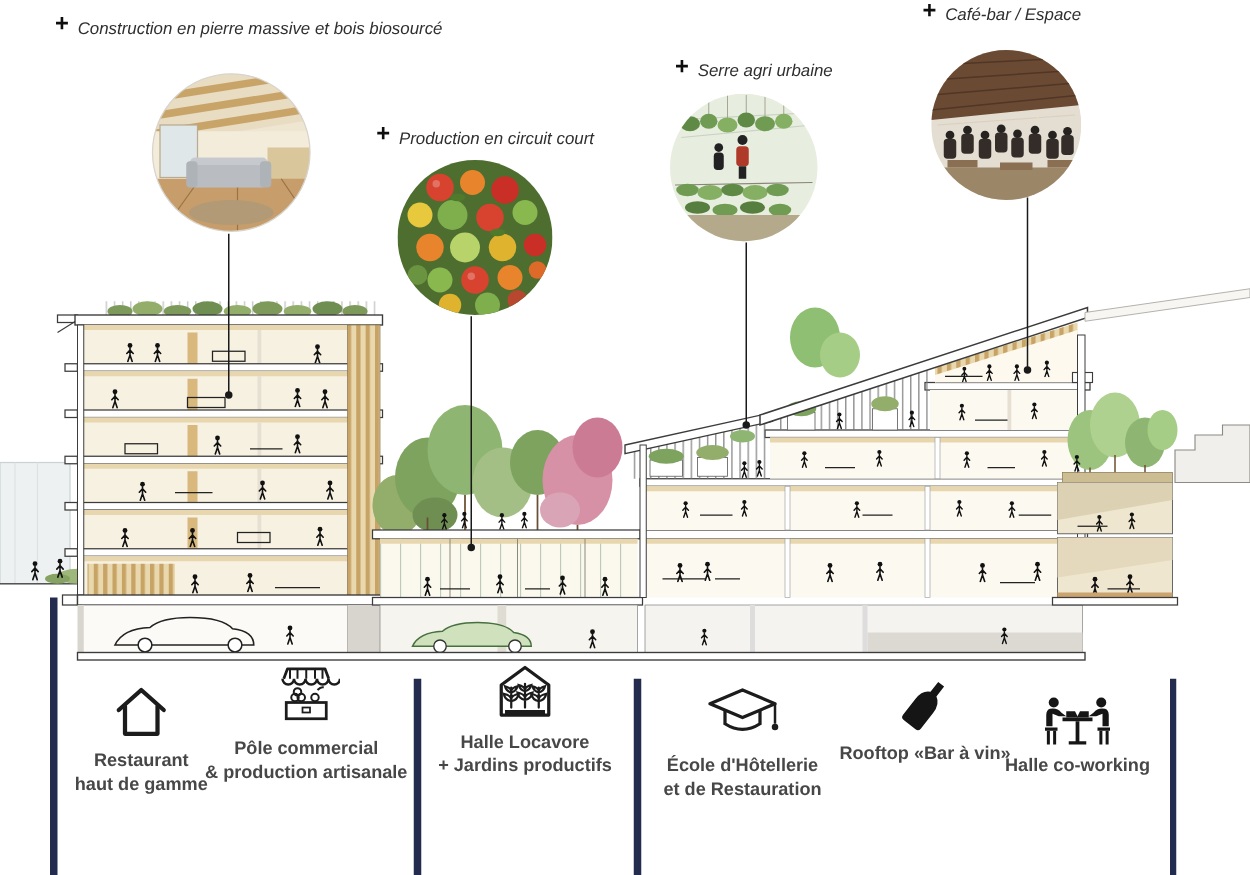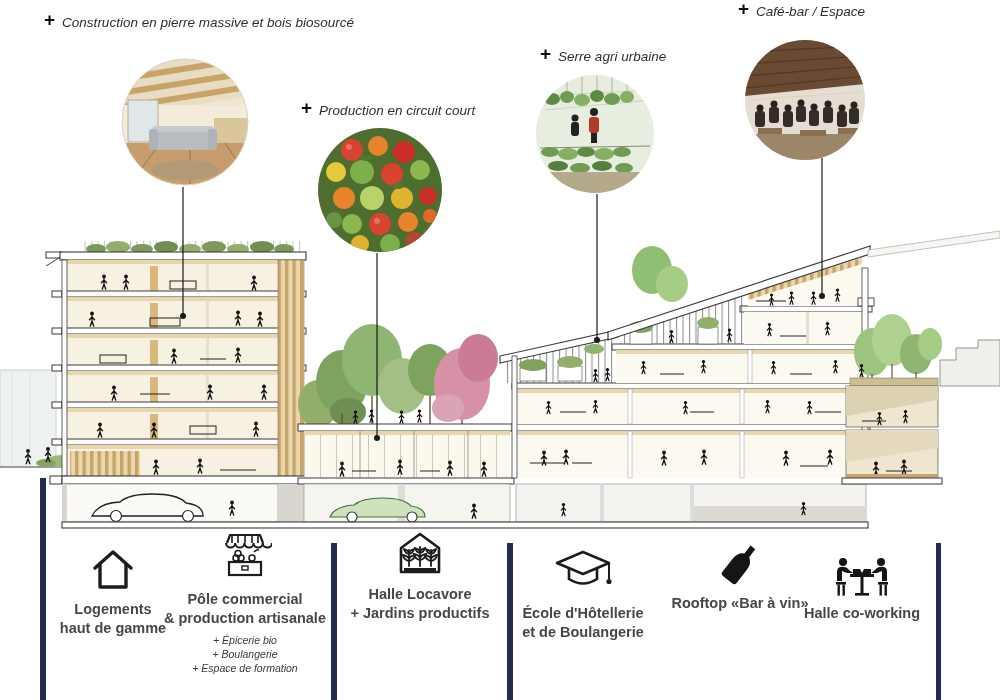--- a/index.html
+++ b/index.html
@@ -471,69 +471,64 @@
 <div class="divider" style="left:40px;top:478px;width:6px;height:222px;"></div>
 <div class="divider" style="left:331px;top:543px;width:6px;height:157px;"></div>
 <div class="divider" style="left:507px;top:543px;width:6px;height:157px;"></div>
 <div class="divider" style="left:936px;top:543px;width:5px;height:157px;"></div>
 
 <div class="legend-item" style="left:38px;top:546px;width:150px;">
   <svg class="legend-icon" width="46" height="48" viewBox="0 0 46 48">
     <path d="M5 22 L23 6 L41 22" fill="none" stroke="#1c1c1c" stroke-width="3.4" stroke-linecap="round" stroke-linejoin="round"></path>
     <path d="M10 19 V41 H36 V19" fill="none" stroke="#1c1c1c" stroke-width="3.4" stroke-linecap="round" stroke-linejoin="round"></path>
   </svg>
-  <div class="lg-title"><span>Logements</span><br>
+  <div class="lg-title"><span>Restaurant</span><br>
     <span>haut de gamme</span></div>
 </div>
 
 <div class="legend-item" style="left:163px;top:530px;width:164px;">
   <svg class="legend-icon" width="54" height="54" viewBox="0 0 54 54">
     <path d="M9 13 L12 5 H42 L45 13" fill="none" stroke="#1c1c1c" stroke-width="2.2" stroke-linejoin="round"></path>
     <path d="M14 6 V13 M20 6 V13 M27 6 V13 M34 6 V13 M40 6 V13" stroke="#1c1c1c" stroke-width="1.6"></path>
     <path d="M8 13 a4.6 4.6 0 0 0 9.2 0 a4.6 4.6 0 0 0 9.2 0 a4.6 4.6 0 0 0 9.2 0 a4.6 4.6 0 0 0 9.2 0 a4.6 4.6 0 0 0 9.2 0" fill="none" stroke="#1c1c1c" stroke-width="2"></path>
     <circle cx="18" cy="28" r="3" fill="none" stroke="#1c1c1c" stroke-width="1.6"></circle>
     <circle cx="23" cy="28" r="3" fill="none" stroke="#1c1c1c" stroke-width="1.6"></circle>
     <circle cx="20" cy="23.5" r="3" fill="none" stroke="#1c1c1c" stroke-width="1.6"></circle>
     <circle cx="34" cy="28" r="3" fill="none" stroke="#1c1c1c" stroke-width="1.6"></circle>
     <path d="M36 22 q3 -3 5 -2" fill="none" stroke="#1c1c1c" stroke-width="1.6"></path>
     <rect x="11" y="32" width="32" height="13" fill="none" stroke="#1c1c1c" stroke-width="2.2"></rect>
     <rect x="24" y="36" width="6" height="4" fill="none" stroke="#1c1c1c" stroke-width="1.4"></rect>
   </svg>
   <div class="lg-title"><span>Pôle commercial</span><br>
     <span>&amp; production artisanale</span></div>
-  <div class="lg-details">
-    <div>+ Épicerie bio</div>
-    <div>+ Boulangerie</div>
-    <div>+ Espace de formation</div>
-  </div>
 </div>
 
 <div class="legend-item" style="left:335px;top:527px;width:170px;">
   <svg class="legend-icon" width="56" height="52" viewBox="0 0 56 52">
     <path d="M9 21 L28 7 L47 21 V45 H9 Z" fill="none" stroke="#1c1c1c" stroke-width="2.6" stroke-linejoin="round"></path>
     <rect x="12" y="41" width="32" height="3.5" fill="#1c1c1c"></rect>
     <g fill="none" stroke="#1c1c1c" stroke-width="1.8" stroke-linecap="round">
       <path d="M17 39 V23 M17 34 q-5 -1 -6 -6 q5 1 6 4 M17 34 q5 -1 6 -6 q-5 1 -6 4 M17 27 q-4 -1 -5 -5 q4 1 5 3.5 M17 27 q4 -1 5 -5 q-4 1 -5 3.5"></path>
       <path d="M28 39 V20 M28 33 q-5 -1 -6 -6 q5 1 6 4 M28 33 q5 -1 6 -6 q-5 1 -6 4 M28 26 q-4 -1 -5 -5 q4 1 5 3.5 M28 26 q4 -1 5 -5 q-4 1 -5 3.5"></path>
       <path d="M39 39 V23 M39 34 q-5 -1 -6 -6 q5 1 6 4 M39 34 q5 -1 6 -6 q-5 1 -6 4 M39 27 q-4 -1 -5 -5 q4 1 5 3.5 M39 27 q4 -1 5 -5 q-4 1 -5 3.5"></path>
     </g>
   </svg>
   <div class="lg-title"><span>Halle Locavore</span><br>
     <span>+ Jardins productifs</span></div>
 </div>
 
-<div class="legend-item" style="left:505px;top:546px;width:156px;">
+<div class="legend-item" style="left:516px;top:546px;width:156px;">
   <svg class="legend-icon" width="64" height="52" viewBox="0 0 64 52">
     <path d="M32 6 L58 17 L32 28 L6 17 Z" fill="none" stroke="#1c1c1c" stroke-width="2.6" stroke-linejoin="round"></path>
     <path d="M18 22 V33 Q32 42 46 33 V22" fill="none" stroke="#1c1c1c" stroke-width="2.6"></path>
     <path d="M58 17 V33" stroke="#1c1c1c" stroke-width="2"></path>
     <circle cx="58" cy="35.5" r="2.6" fill="#1c1c1c"></circle>
   </svg>
   <div class="lg-title"><span>École d'Hôtellerie</span><br>
-    <span>et de Boulangerie</span></div>
+    <span>et de Restauration</span></div>
 </div>
 
 <div class="legend-item" style="left:668px;top:540px;width:144px;">
   <svg class="legend-icon" width="44" height="48" viewBox="0 0 44 48">
     <g transform="rotate(38 22 24)">
       <path d="M19 3 h6 v10 q6 3 6 12 v16 q0 3 -3 3 h-12 q-3 0 -3 -3 V25 q0 -9 6 -12 Z" fill="#151515"></path>
     </g>
   </svg>
   <div class="lg-title"><span>Rooftop «Bar à vin»</span></div>
 </div>

